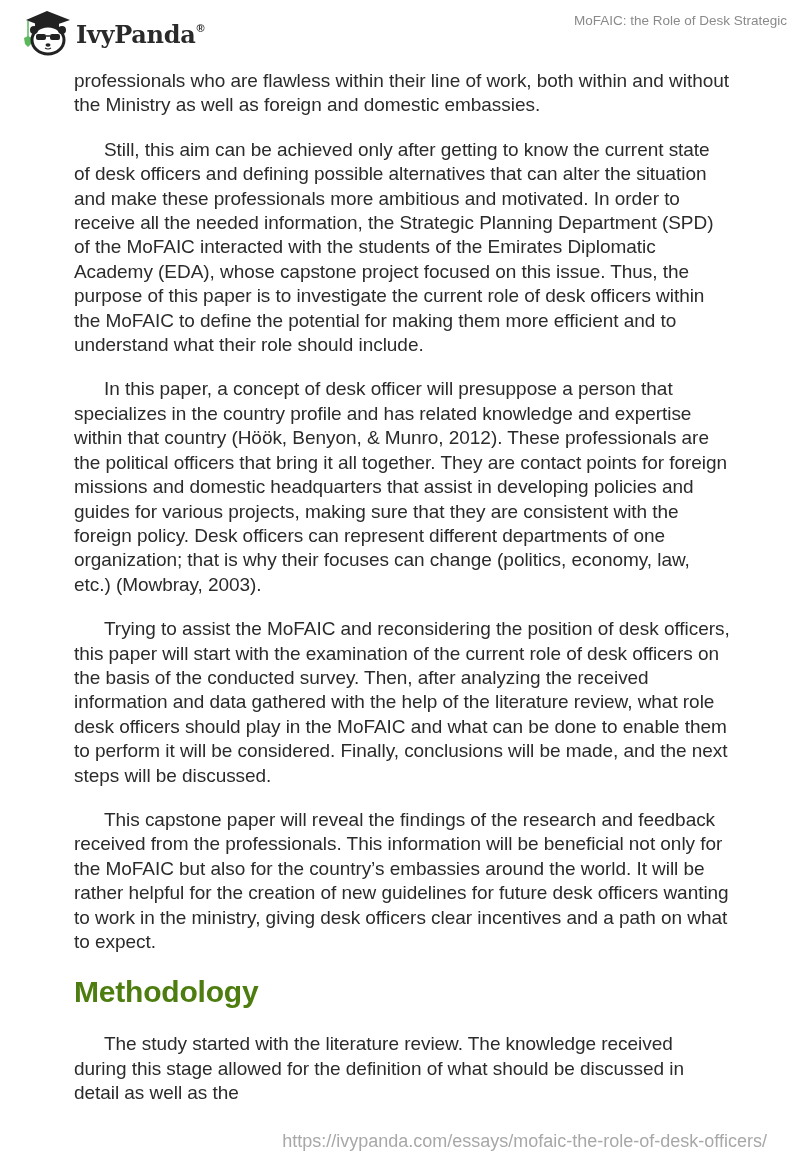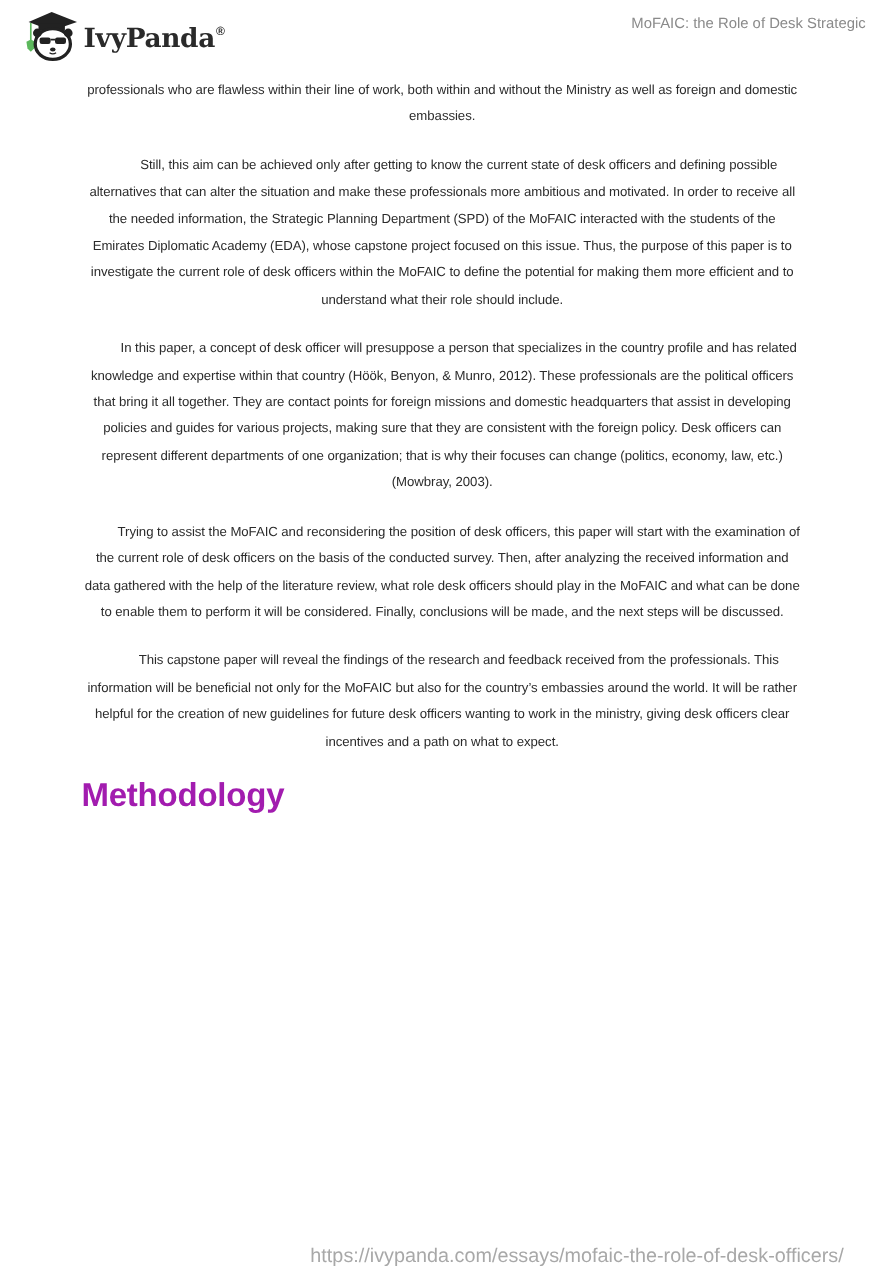--- a/index.html
+++ b/index.html
@@ -64,36 +64,35 @@
       white-space: nowrap;
     }
     .content {
       position: absolute;
       left: 74px;
       top: 69px;
       width: 656px;
     }
     .content p {
       margin: 0 0 20px 0;
-      font-size: 12px;
+      font-size: 19px;
       line-height: 24.4px;
       color: #2b2b2b;
       text-indent: 30px;
       letter-spacing: -0.05px;
-      text-align: center;
     }
     .content p.continued {
       text-indent: 0;
     }
     .content h2 {
       margin: 6px 0 22px 0;
       font-size: 30px;
       line-height: 36px;
       font-weight: bold;
-      color: #a21caf;
+      color: #4d7c0f;
       letter-spacing: -0.2px;
     }
     .footer-url {
       position: absolute;
       right: 33px;
       top: 1131px;
       font-size: 18px;
       color: #a8a8a8;
       white-space: nowrap;
     }
@@ -128,15 +127,16 @@
   <div class="doc-title">MoFAIC: the Role of Desk Strategic</div>
 </div>
 
 <div class="content">
   <p class="continued">professionals who are flawless within their line of work, both within and without the Ministry as well as foreign and domestic embassies.</p>
   <p>Still, this aim can be achieved only after getting to know the current state of desk officers and defining possible alternatives that can alter the situation and make these professionals more ambitious and motivated. In order to receive all the needed information, the Strategic Planning Department (SPD) of the MoFAIC interacted with the students of the Emirates Diplomatic Academy (EDA), whose capstone project focused on this issue. Thus, the purpose of this paper is to investigate the current role of desk officers within the MoFAIC to define the potential for making them more efficient and to understand what their role should include.</p>
   <p>In this paper, a concept of desk officer will presuppose a person that specializes in the country profile and has related knowledge and expertise within that country (Höök, Benyon, &amp; Munro, 2012). These professionals are the political officers that bring it all together. They are contact points for foreign missions and domestic headquarters that assist in developing policies and guides for various projects, making sure that they are consistent with the foreign policy. Desk officers can represent different departments of one organization; that is why their focuses can change (politics, economy, law, etc.) (Mowbray, 2003).</p>
   <p>Trying to assist the MoFAIC and reconsidering the position of desk officers, this paper will start with the examination of the current role of desk officers on the basis of the conducted survey. Then, after analyzing the received information and data gathered with the help of the literature review, what role desk officers should play in the MoFAIC and what can be done to enable them to perform it will be considered. Finally, conclusions will be made, and the next steps will be discussed.</p>
   <p>This capstone paper will reveal the findings of the research and feedback received from the professionals. This information will be beneficial not only for the MoFAIC but also for the country’s embassies around the world. It will be rather helpful for the creation of new guidelines for future desk officers wanting to work in the ministry, giving desk officers clear incentives and a path on what to expect.</p>
   <h2>Methodology</h2>
+  <p>The study started with the literature review. The knowledge received during this stage allowed for the definition of what should be discussed in detail as well as the</p>
 </div>
 
 <div class="footer-url">https://ivypanda.com/essays/mofaic-the-role-of-desk-officers/</div>
 
 </body></html>

